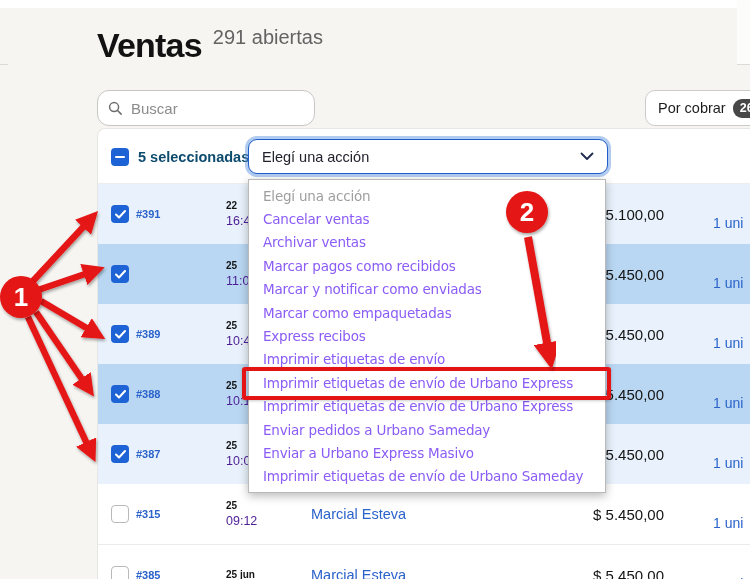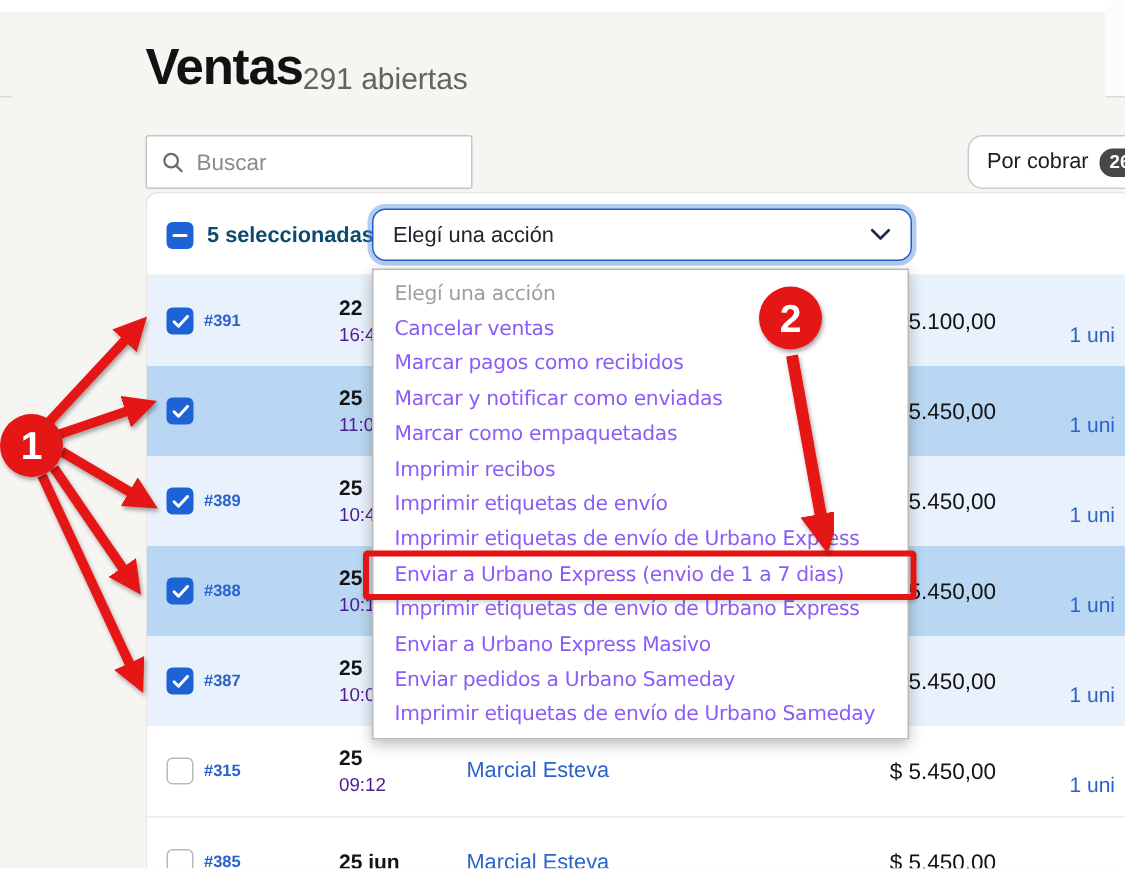--- a/index.html
+++ b/index.html
@@ -11,27 +11,27 @@
     color:#1a1a1a;
   }
   .page { position:absolute; inset:0; background:var(--page-bg,#f6f5f2); overflow:hidden; }
   .top-strip { position:absolute; left:0; top:0; width:750px; height:8px; background:#fff; }
   .edge-line { position:absolute; top:64px; height:1px; background:#dcdbd8; }
   .edge-line.left { left:0; width:8px; }
   .edge-line.right { left:737px; width:13px; }
   .edge-white { position:absolute; left:737px; top:0; width:13px; height:64px; background:#fcfcfb; }
 
   
-  .header { position:absolute; left:97px; top:26px; display:flex; align-items:flex-end; }
+  .header { position:absolute; left:97px; top:26px; display:flex; align-items:flex-start; gap:11px; }
   .header h1 { font-size:34px; font-weight:800; letter-spacing:-0.8px; color:#121212; }
   .header .subtitle { font-size:20px; color:#636363; }
 
   
   .searchbox { position:absolute; left:97px; top:90px; width:218px; height:36px;
-    background:#fff; border:1px solid #c7c6c4; border-radius:2px;
+    background:#fff; border:1px solid #c7c6c4; border-radius:12px;
     display:flex; align-items:center; padding:0 10px; gap:8px; }
   .searchbox svg { flex:0 0 auto; }
   .searchbox input { border:none; outline:none; background:transparent; width:100%;
     font-family:"Liberation Sans",sans-serif; font-size:15px; color:#333; }
   .searchbox input::placeholder { color:#8b8b8b; }
 
   .filter-btn { position:absolute; left:645px; top:90px; height:36px; width:130px;
     background:#fff; border:1px solid #cccbc9; border-radius:10px;
     display:flex; align-items:center; gap:7px; padding:0 12px;
     font-size:14.5px; color:#1d1d1d; white-space:nowrap; }
@@ -58,21 +58,21 @@
 
   .row { position:relative; height:60px; }
   .row.light { background:var(--row-light,#e9f2fc); }
   .row.strong { background:var(--row-strong,#b9d7f2); }
   .row.plain { background:#fff; }
   .row.divide { border-top:1px solid #ebebea; }
   .row .cbx { left:13px; top:21px; }
   .order-link { position:absolute; left:38px; top:0; height:60px; display:flex; align-items:center;
     font-size:11px; font-weight:600; color:var(--link-blue,#2b63cb); text-decoration:none; cursor:pointer; }
   .datecol { position:absolute; left:128px; top:50%; transform:translateY(-50%); line-height:1.2; }
-  .datecol .day { font-size:14px; font-weight:700; color:#141414; white-space:nowrap; }
+  .datecol .day { font-size:10px; font-weight:700; color:#141414; white-space:nowrap; }
   .datecol .time { font-size:12.5px; color:#4c1d95; margin-top:2px; }
   .customer-link { position:absolute; left:213px; top:0; height:60px; display:flex; align-items:center;
     font-size:14.5px; color:var(--link-blue,#2b63cb); cursor:pointer; white-space:nowrap; }
   .price { position:absolute; left:416px; width:150px; top:0; height:60px;
     display:flex; align-items:center; justify-content:flex-end;
     font-size:15px; color:#141414; white-space:nowrap; }
   .units-link { position:absolute; left:615px; top:0; height:78px; display:flex; align-items:center;
     font-size:14px; color:var(--link-blue,#2b63cb); cursor:pointer; white-space:nowrap; }
 
   
@@ -219,30 +219,30 @@
           <a class="customer-link">Marcial Esteva</a>
           <div class="price">$ 5.450,00</div>
           <a class="units-link">1 uni</a>
         </div>
       </div>
   </div>
 
   <div class="menu">
       <div class="menu-item muted">Elegí una acción</div>
       <div class="menu-item">Cancelar ventas</div>
+      <div class="menu-item">Archivar ventas</div>
       <div class="menu-item">Marcar pagos como recibidos</div>
       <div class="menu-item">Marcar y notificar como enviadas</div>
       <div class="menu-item">Marcar como empaquetadas</div>
-      <div class="menu-item">Imprimir recibos</div>
+      <div class="menu-item">Express recibos</div>
       <div class="menu-item">Imprimir etiquetas de envío</div>
       <div class="menu-item">Imprimir etiquetas de envío de Urbano Express</div>
-      <div class="menu-item">Enviar a Urbano Express (envio de 1 a 7 dias)</div>
       <div class="menu-item">Imprimir etiquetas de envío de Urbano Express</div>
+      <div class="menu-item">Enviar pedidos a Urbano Sameday</div>
       <div class="menu-item">Enviar a Urbano Express Masivo</div>
-      <div class="menu-item">Enviar pedidos a Urbano Sameday</div>
       <div class="menu-item">Imprimir etiquetas de envío de Urbano Sameday</div>
     </div>
 
   <div class="step2-box"></div>
 
   <svg class="annotations" width="750" height="579" viewBox="0 0 750 579">
     <defs>
       <marker id="ah" viewBox="0 0 10 10" refX="2" refY="5" markerWidth="3.4" markerHeight="3.4" orient="auto-start-reverse">
         <path d="M0,0 L10,5 L0,10 z" class="accent-fill" fill="#e41414"></path>
       </marker>

